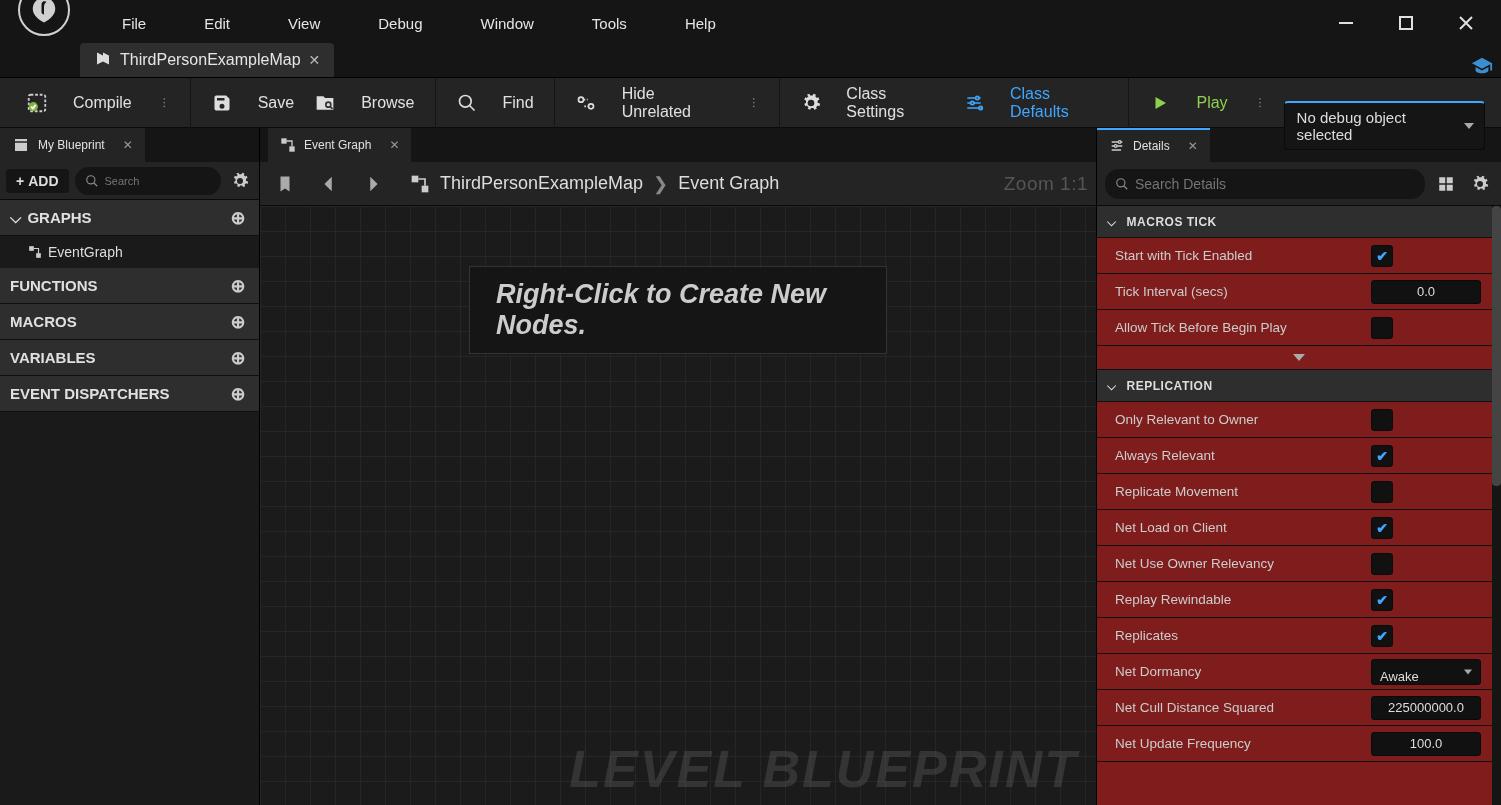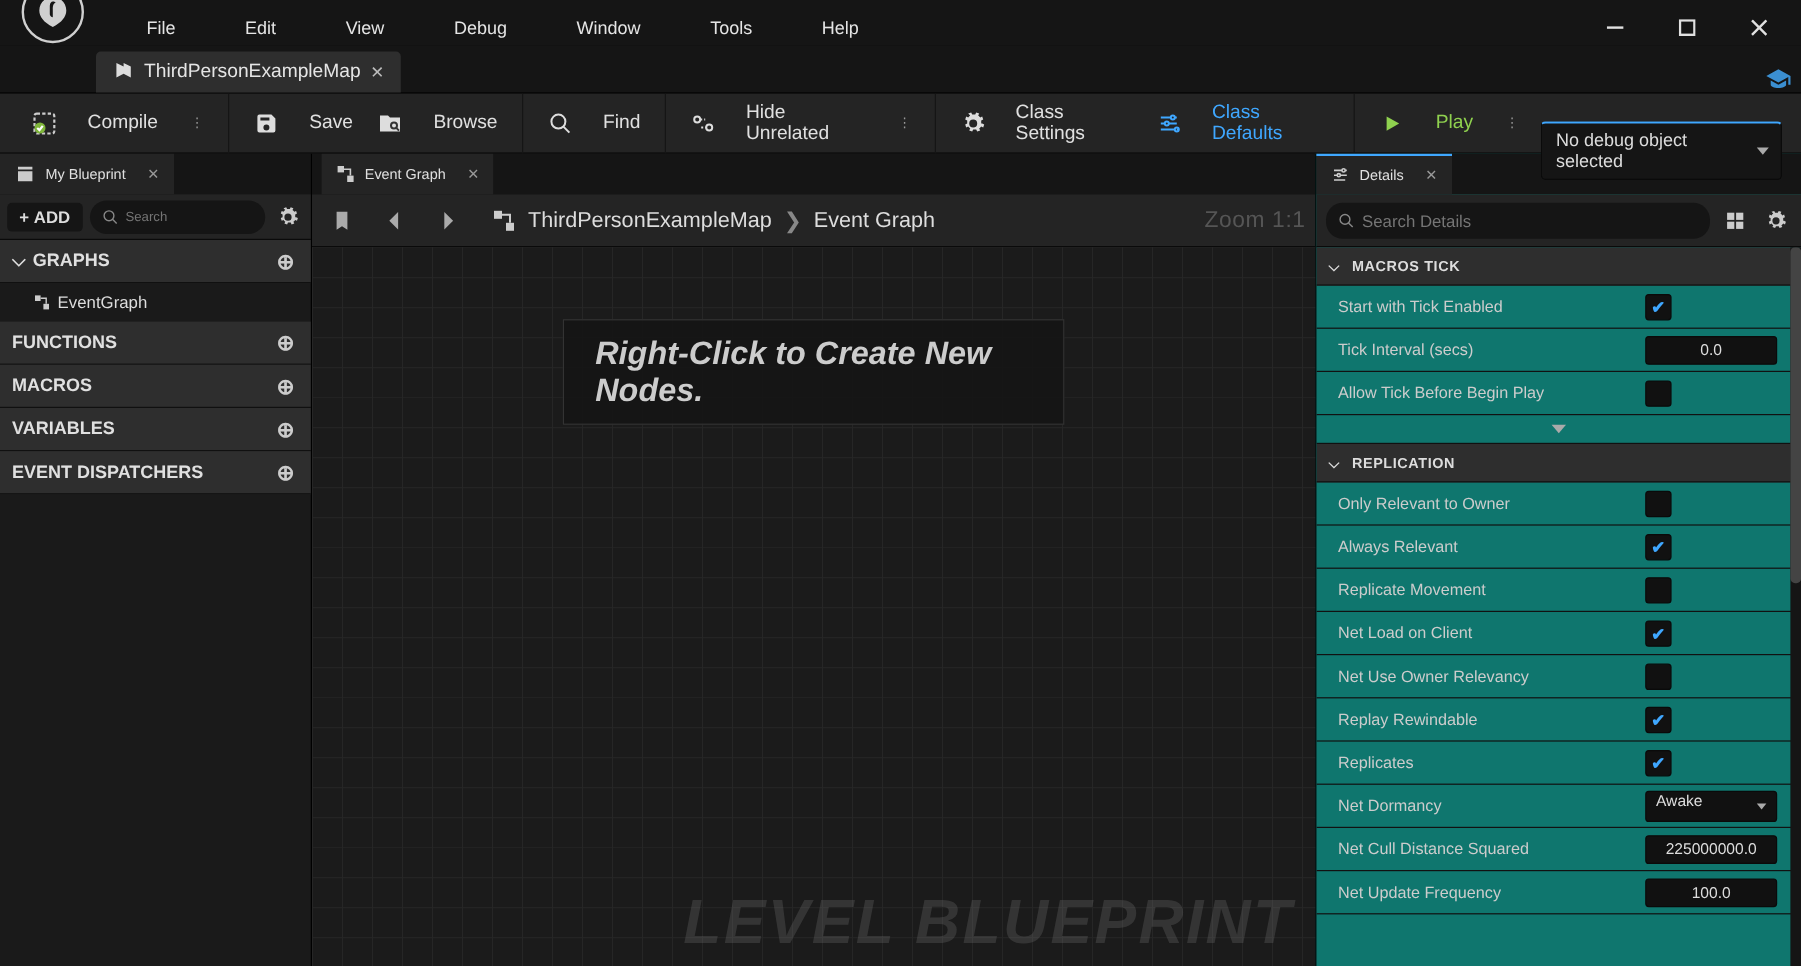--- a/index.html
+++ b/index.html
@@ -58,35 +58,35 @@
 .graph-toolbar { height:44px; background:#242424; border-bottom:1px solid #0a0a0a; display:flex; align-items:center; padding:0 8px; gap:10px; }
 .nav-icon { width:34px; height:34px; display:flex; align-items:center; justify-content:center; cursor:pointer; color:#aaa; }
 .breadcrumb { font-size:18px; color:#ddd; display:flex; align-items:center; gap:10px; margin-left:10px; }
 .breadcrumb .sep { color:#888; }
 .zoom-readout { margin-left:auto; font-size:19px; font-weight:400; color:#555; letter-spacing:0.5px; }
 .graph-canvas { flex:1; position:relative; background-color:#1b1b1b; background-image: linear-gradient(#262626 1px, transparent 1px), linear-gradient(90deg, #262626 1px, transparent 1px), linear-gradient(#111 1px, transparent 1px), linear-gradient(90deg, #111 1px, transparent 1px); background-size: 25px 25px, 25px 25px, 125px 125px, 125px 125px; overflow:hidden; }
 .graph-hint { position:absolute; top:60px; left:50%; transform:translateX(-50%); background:rgba(20,20,20,0.85); padding:12px 26px; font-size:27px; font-weight:700; color:#ccc; font-style:italic; border:1px solid #333; }
 .graph-watermark { position:absolute; right:18px; bottom:6px; font-size:52px; font-weight:800; color:rgba(120,120,120,0.28); letter-spacing:2px; font-style:italic; }
 
 
-.right-panel { width:405px; background:#0f766e; display:flex; flex-direction:column; border-left:1px solid #000; }
+.right-panel { width:405px; background:#7f1d1d; display:flex; flex-direction:column; border-left:1px solid #000; }
 .details-toolbar { height:44px; background:#242424; border-bottom:1px solid #0a0a0a; display:flex; align-items:center; padding:0 8px; gap:8px; }
 .details-search { flex:1; background:#151515; border-radius:14px; height:30px; display:flex; align-items:center; padding:0 10px; gap:6px; }
 .details-search input { background:transparent; border:none; outline:none; color:#ccc; font-size:14px; width:100%; }
 .details-body { flex:1; overflow-y:auto; position:relative; }
 .details-scroll { position:absolute; right:0; top:0; width:9px; height:100%; background:#151515; }
 .details-scroll .thumb { position:absolute; top:0; left:0; width:9px; height:280px; background:#444; border-radius:4px; }
 .cat-header { background:#2e2e2e; height:32px; display:flex; align-items:center; gap:10px; padding:0 10px; font-size:12px; font-weight:700; color:#ddd; letter-spacing:0.5px; cursor:pointer; border-bottom:1px solid #111; }
 .prop-row { height:36px; display:flex; align-items:center; padding:0 10px 0 18px; font-size:13.5px; color:#ccc; border-bottom:1px solid #111; }
 .prop-row .label { flex:1; }
 .prop-row .control { width:120px; display:flex; justify-content:flex-start; }
 .checkbox { width:22px; height:22px; border:1px solid #0a0a0a; background:#111; border-radius:3px; display:flex; align-items:center; justify-content:center; cursor:pointer; }
 .checkbox.checked::after { content:"✔"; color:#3fa7ff; font-size:14px; font-weight:700; }
 .num-input { width:110px; height:24px; background:#111; border:1px solid #0a0a0a; border-radius:3px; color:#ddd; font-size:13px; padding:0 8px; text-align:center; }
-.dropdown { width:110px; height:26px; background:#111; border:1px solid #0a0a0a; border-radius:3px; color:#ddd; font-size:13px; padding:0 22px 0 8px; display:flex; align-items:flex-start; position:relative; cursor:pointer; }
+.dropdown { width:110px; height:26px; background:#111; border:1px solid #0a0a0a; border-radius:3px; color:#ddd; font-size:13px; padding:0 22px 0 8px; display:flex; align-items:flex-end; position:relative; cursor:pointer; }
 .dropdown::after { content:""; position:absolute; right:8px; top:50%; width:0;height:0;border-left:4px solid transparent;border-right:4px solid transparent;border-top:5px solid #aaa; transform:translateY(-50%); }
 .expand-row { height:24px; display:flex; align-items:center; justify-content:center; color:#aaa; cursor:pointer; border-bottom:1px solid #111; }
 .chev-down { width:0;height:0;border-left:6px solid transparent;border-right:6px solid transparent;border-top:7px solid #aaa; }
 
 svg { display:block; }
 </style>
 </head>
 <body>
 
 <div class="menubar">

